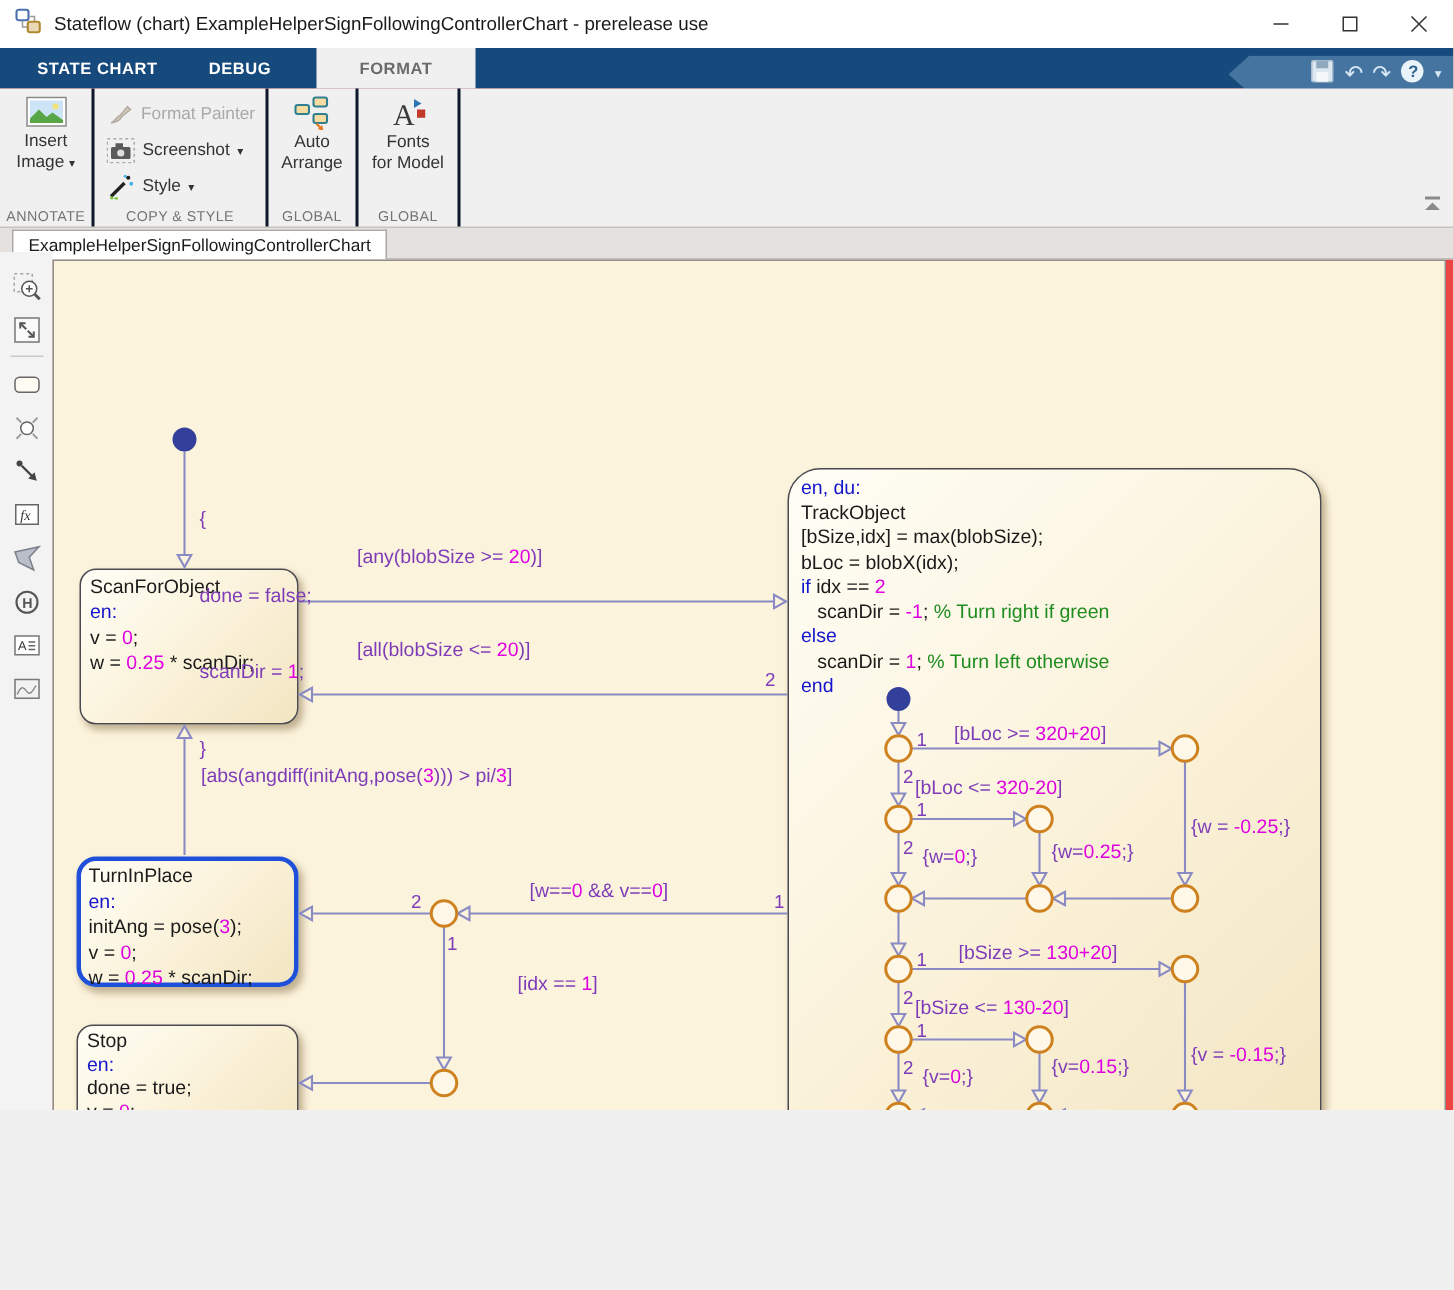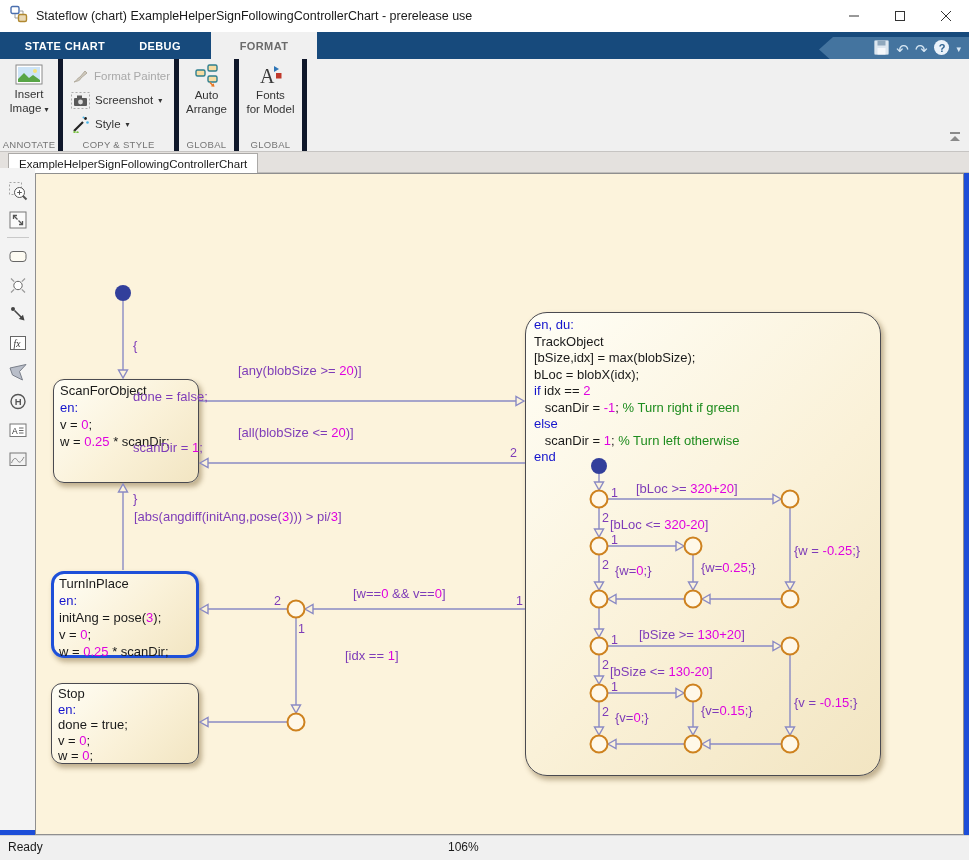--- a/index.html
+++ b/index.html
@@ -1,16 +1,16 @@
 <!DOCTYPE html>
 <html><head>
 <meta charset="utf-8">
 <style>
   html,body{margin:0;padding:0;background:#F0F0F0;font-family:"Liberation Sans",sans-serif;}
-  #app{position:relative;width:969px;height:860px;background:#1d4ed8;overflow:hidden;}
+  #app{position:relative;width:969px;height:740px;background:#ef4444;overflow:hidden;}
 
   
   #titlebar{position:absolute;left:0;top:0;width:969px;height:32px;background:#FFFFFF;display:flex;align-items:center;}
   #titlebar .ticon{margin-left:10px;}
   #titlebar .ttext{margin-left:8px;font-size:12.5px;color:#1a1a1a;}
   .wbtns{position:absolute;right:0;top:0;height:32px;display:flex;}
   .wbtn{width:46px;height:32px;display:flex;align-items:center;justify-content:center;}
 
   
   #tabbar{position:absolute;left:0;top:32px;width:969px;height:27px;background:#174A7C;}
@@ -20,21 +20,21 @@
   #tab-debug{left:130px;width:60px;}
   #tab-format{left:211px;width:106px;background:#F0F0F0;color:#6B6B6B;}
   #qat{position:absolute;right:0;top:5px;width:150px;height:25px;background:#44749F;
        clip-path:polygon(14px 0,100% 0,100% 100%,14px 100%,0 50%);
        display:flex;align-items:center;justify-content:flex-end;gap:6px;padding-right:8px;box-sizing:border-box;}
   .qicon{color:#D7E7F4;font-size:15px;line-height:1;}
 
   
   #ribbon{position:absolute;left:0;top:59px;width:969px;height:93px;background:#F0F0F0;
           border-bottom:1px solid #C6C4C2;box-sizing:border-box;display:flex;}
-  .rgroup{position:relative;height:100%;border-right:5px solid #0f172a;box-sizing:border-box;}
+  .rgroup{position:relative;height:100%;border-right:2px solid #0f172a;box-sizing:border-box;}
   .glabel{position:absolute;bottom:1px;left:0;width:100%;text-align:center;font-size:9.5px;color:#757575;letter-spacing:.3px;}
   .bigbtn{position:absolute;top:4px;left:0;width:100%;display:flex;flex-direction:column;align-items:center;}
   .bigbtn .blabel{font-size:11.5px;color:#333;line-height:14px;text-align:center;}
   .rowbtn{position:absolute;left:8px;height:22px;display:flex;align-items:center;gap:5px;font-size:11.5px;color:#333;white-space:nowrap;}
   .rowbtn.disabled{color:#A9A9A9;}
   .caret{font-size:8px;color:#333;}
   #collapse-ribbon{position:absolute;right:6px;bottom:4px;}
 
   
   #doctabbar{position:absolute;left:0;top:152px;width:969px;height:21px;background:#E4E1DE;border-bottom:1px solid #BFBDBB;box-sizing:border-box;}

